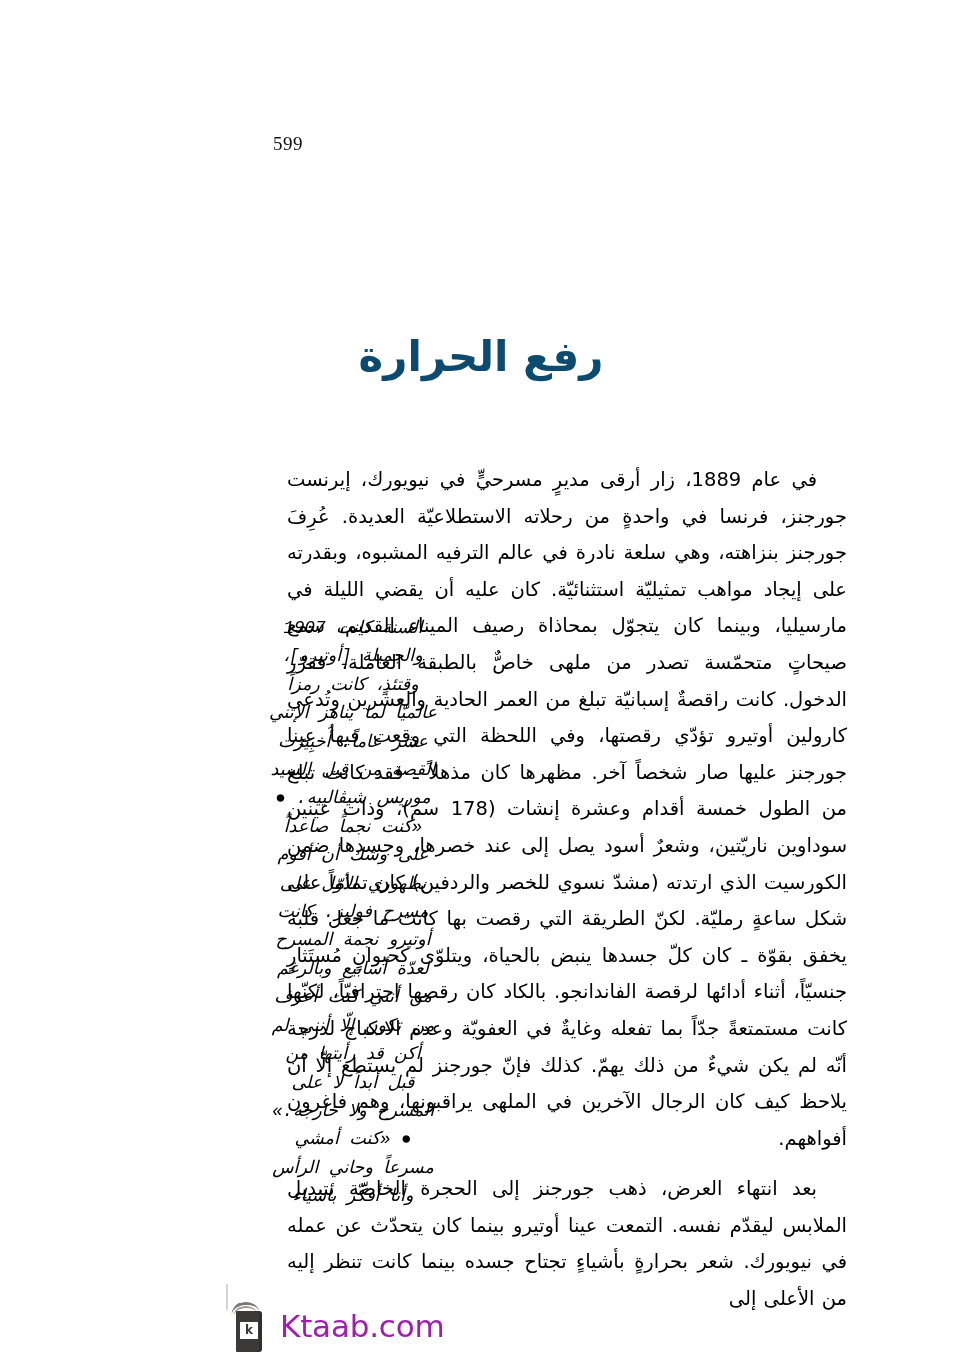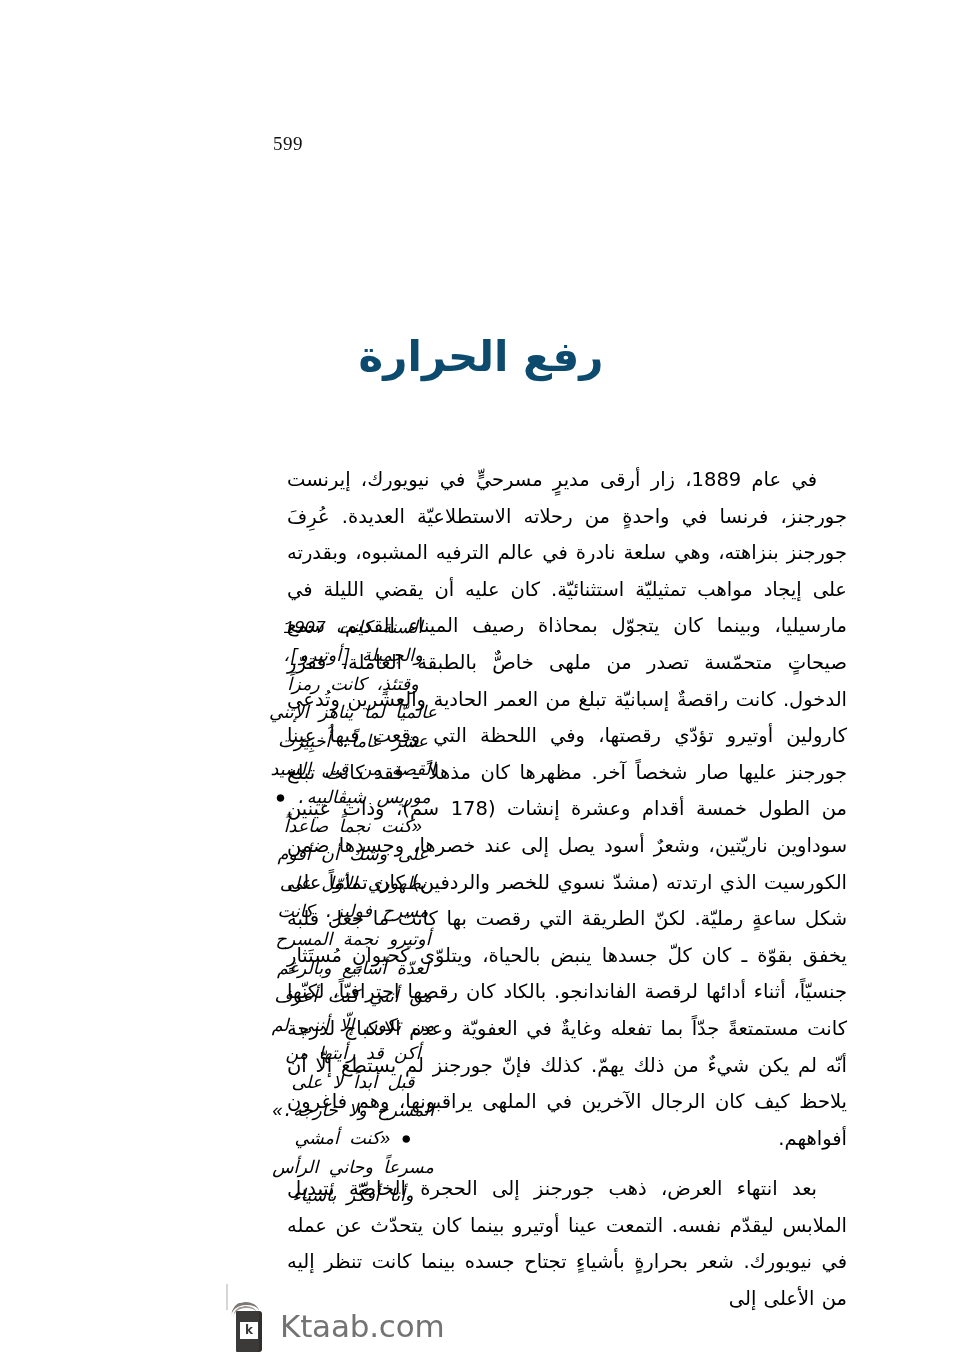--- a/index.html
+++ b/index.html
@@ -154,21 +154,21 @@
     top: 6px;
     width: 24px;
     height: 11px;
     border-top: 2px solid #9b9896;
     border-radius: 60% 75% 0 0 / 100% 100% 0 0;
     transform: rotate(-9deg);
   }
   .watermark-text {
     font-family: "DejaVu Sans", "Liberation Sans", sans-serif;
     font-size: 31px;
-    color: #737373;
+    color: #a21caf;
     letter-spacing: -0.2px;
   }
   .wm-edge {
     position: absolute;
     left: 1px;
     bottom: 42px;
     width: 2px;
     height: 26px;
     background: #d8d6d4;
   }

